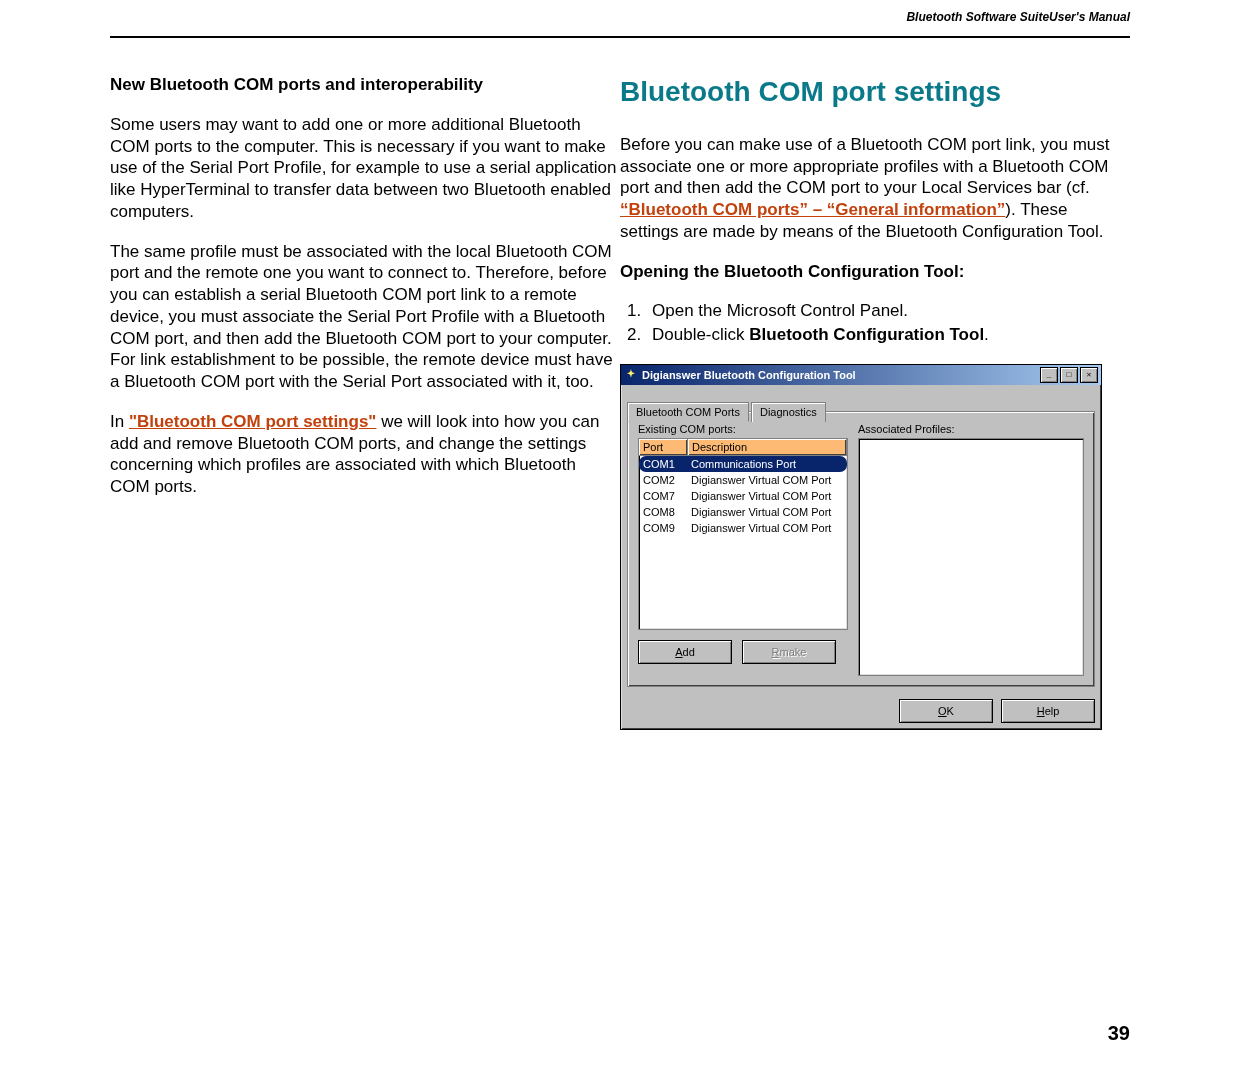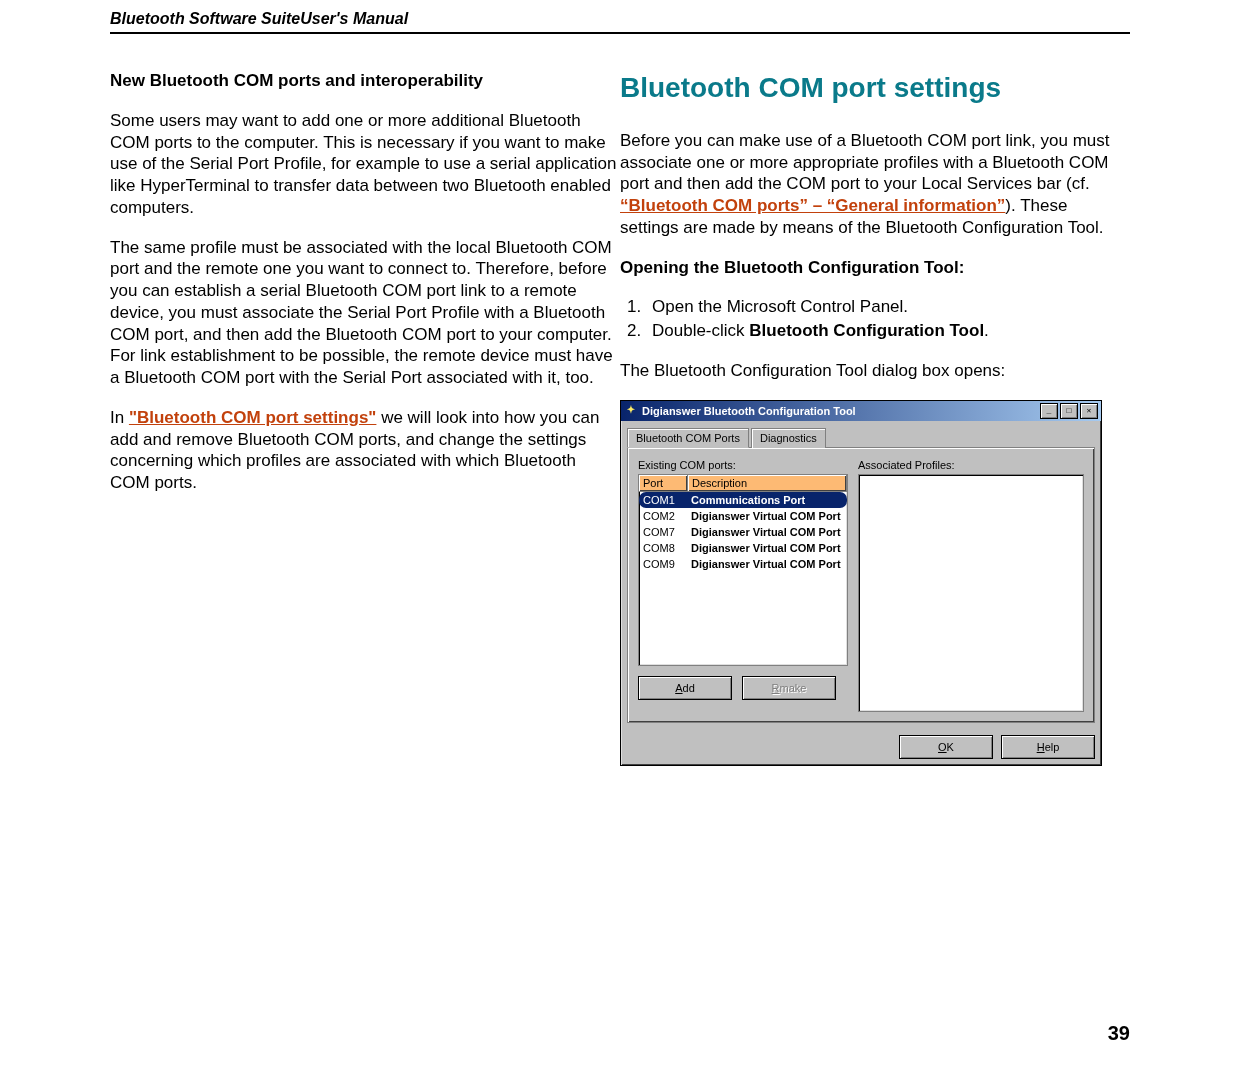--- a/index.html
+++ b/index.html
@@ -11,25 +11,25 @@
   }
   .page {
     width: 1240px;
     height: 1075px;
     position: relative;
     box-sizing: border-box;
     padding: 10px 110px 0 110px;
   }
   .header {
     display: flex;
-    justify-content: flex-start;
-    font-size: 16px;
+    justify-content: flex-end;
+    font-size: 12px;
     font-weight: bold;
     font-style: italic;
-    padding-bottom: 4px;
+    padding-bottom: 12px;
     border-bottom: 2px solid #000;
     margin-bottom: 36px;
   }
   .columns {
     display: flex;
   }
   .col {
     flex: 1;
     font-size: 17px;
     line-height: 1.28;
@@ -117,21 +117,21 @@
     align-items: center;
     justify-content: center;
     line-height: 1;
   }
   .dialog-body {
     padding: 6px 6px 6px 6px;
   }
   .tabs {
     display: flex;
     position: relative;
-    top: 1px;
+    top: 11px;
     z-index: 2;
   }
   .tab {
     padding: 2px 8px;
     background: #c0c0c0;
     border: 1px solid #808080;
     border-bottom: none;
     box-shadow: inset 1px 1px 0 #fff;
     font-size: 11px;
     margin-right: 2px;
@@ -191,21 +191,21 @@
     background: #08246b;
     color: #fff;
     border-radius: 7px;
   }
   .list-cell {
     padding: 1px 4px;
     font-size: 11px;
     white-space: nowrap;
   }
   .list-cell.port { width: 40px; }
-  .list-cell.desc { flex: 1; font-weight: bold; }
+  .list-cell.desc { flex: 1; }
   .btn-row {
     display: flex;
     gap: 10px;
     margin-top: 10px;
   }
   .button95 {
     min-width: 72px;
     height: 22px;
     background: #c0c0c0;
     border: 1px solid #000;
@@ -254,21 +254,20 @@
       <div class="para">
         <span>Before you can make use of a Bluetooth COM port link, you must associate one or more appropriate profiles with a Bluetooth COM port and then add the COM port to your Local Services bar (cf. </span><a class="link" href="#">“Bluetooth COM ports” – “General information”</a><span>). These settings are made by means of the Bluetooth Configuration Tool.</span>
       </div>
       <div class="subheading">Opening the Bluetooth Configuration Tool:</div>
       <ol>
         <li>Open the Microsoft Control Panel.</li>
         <li>
           <span>Double-click </span><span class="bold">Bluetooth Configuration Tool</span><span>.</span>
         </li>
       </ol>
-      <div class="para">The Bluetooth Configuration Tool dialog box opens:</div>
 
       <div class="win-dialog">
         <div class="titlebar">
           <span class="sysicon">✦</span>
           <span>Digianswer Bluetooth Configuration Tool</span>
           <div class="titlebar-buttons">
             <div class="winbtn">_</div>
             <div class="winbtn">□</div>
             <div class="winbtn">✕</div>
           </div>

